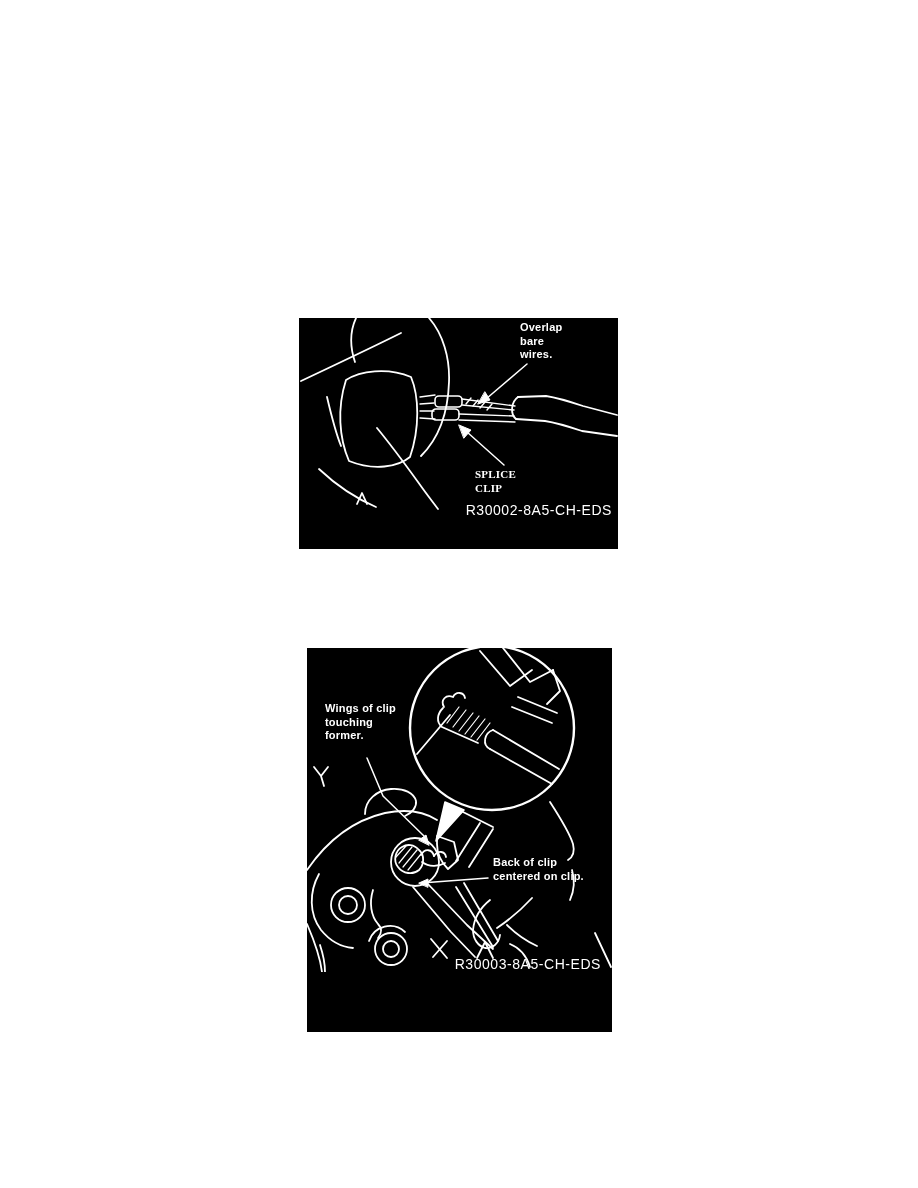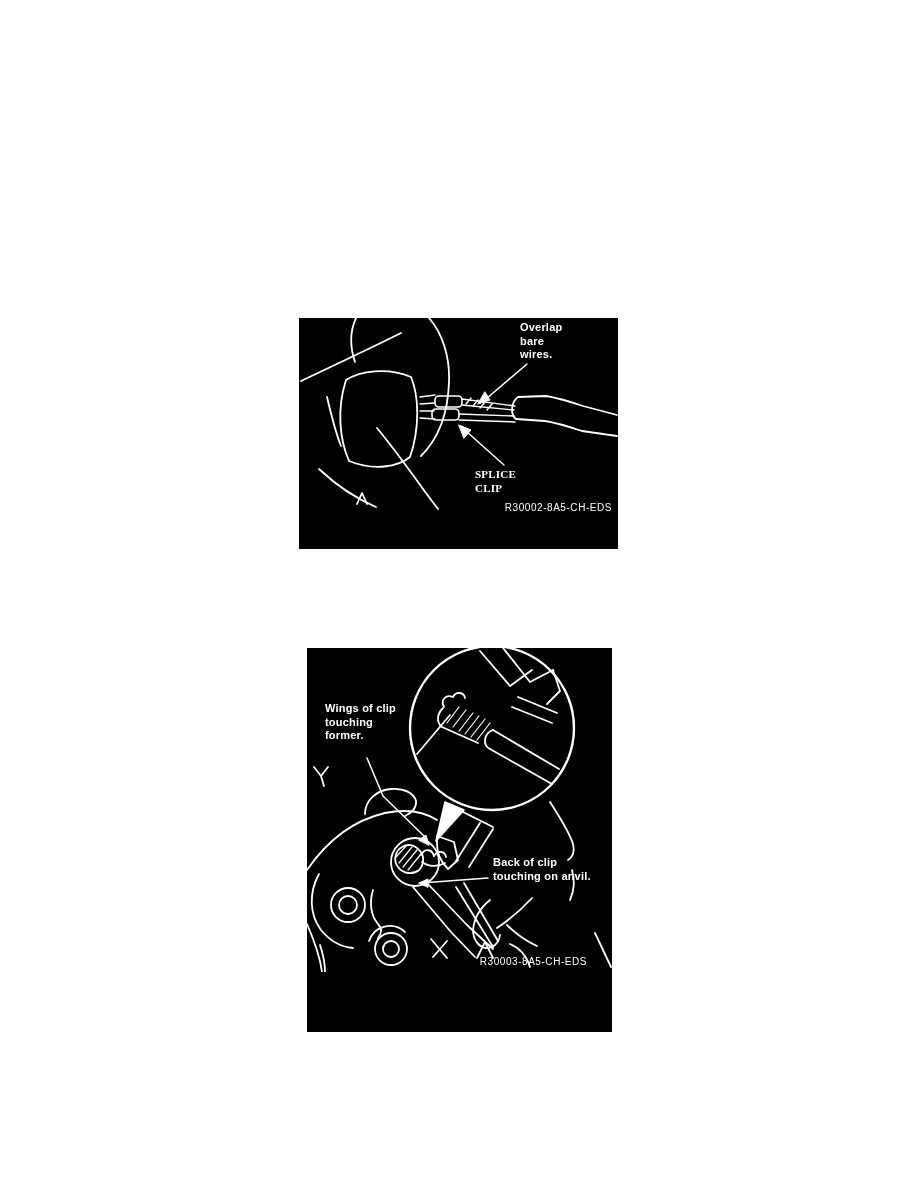--- a/index.html
+++ b/index.html
@@ -25,21 +25,21 @@
     color: #ffffff;
     font-size: 11px;
     font-weight: bold;
     line-height: 13.5px;
     letter-spacing: 0.2px;
     white-space: pre-line;
   }
   .code {
     position: absolute;
     color: #ffffff;
-    font-size: 10px;
+    font-size: 14px;
     font-weight: normal;
     letter-spacing: 0.55px;
     white-space: nowrap;
   }
 </style>
 </head>
 <body>
 
 <div class="page">
 
@@ -190,17 +190,17 @@
         </g>
 
         <path d="M 181 230 L 114 235" stroke-width="1.5"></path>
         <path d="M 112 235 L 121 231 L 121 239 Z" fill="#ffffff" stroke-width="1"></path>
       </g>
     </svg>
     <div class="lbl" style="left:18px; top:54px;">Wings of clip
 touching
 former.</div>
     <div class="lbl" style="left:186px; top:208px;">Back of clip
-touching on anvil.</div>
-    <div class="code" style="right:25px; top:308px;">R30003-8A5-CH-EDS</div>
+centered on clip.</div>
+    <div class="code" style="right:11px; top:308px;">R30003-8A5-CH-EDS</div>
   </figure>
 
 </div>
 
 </body></html>

